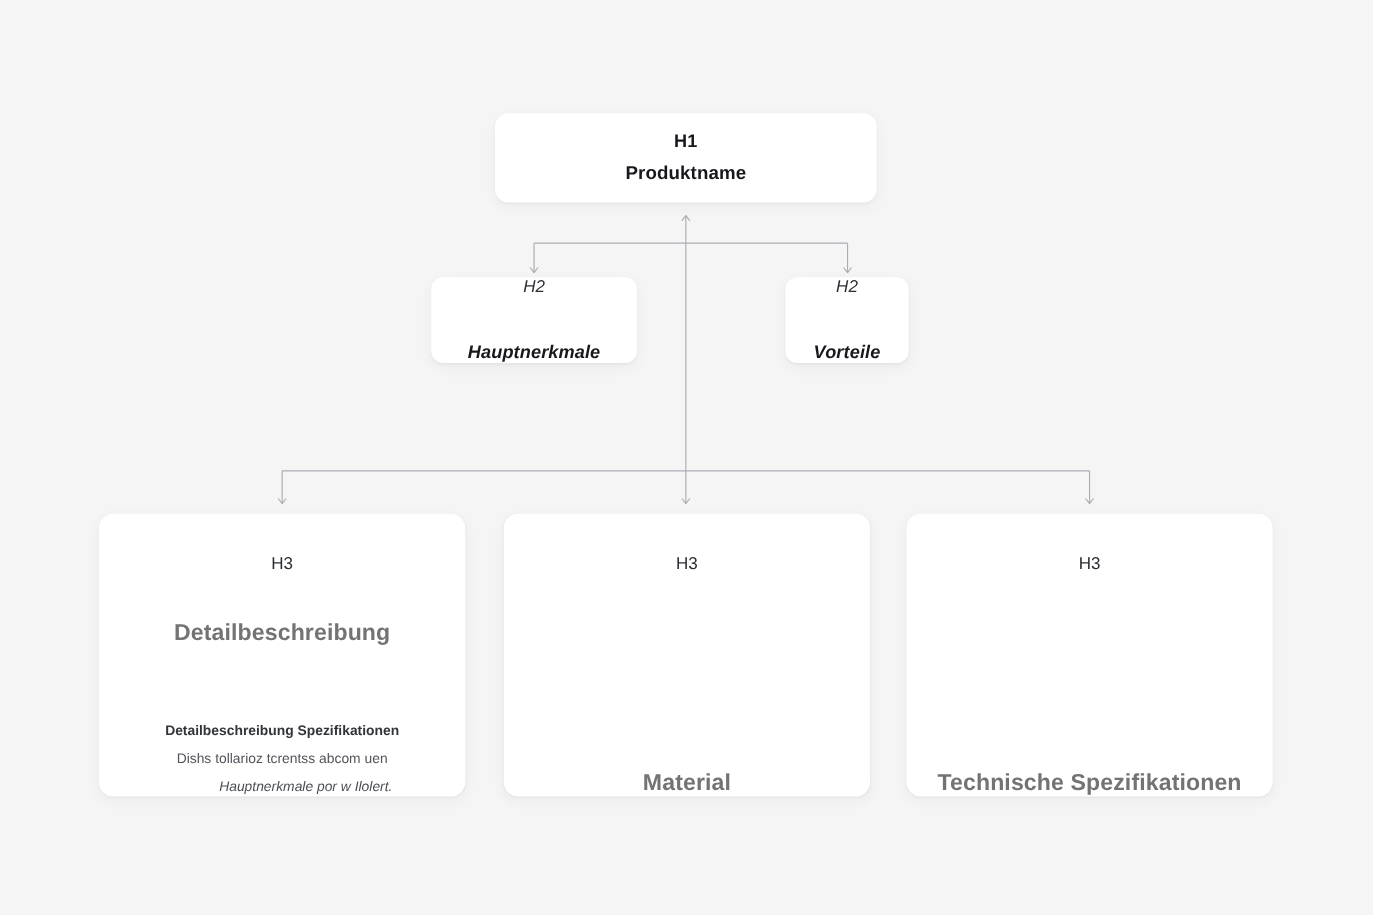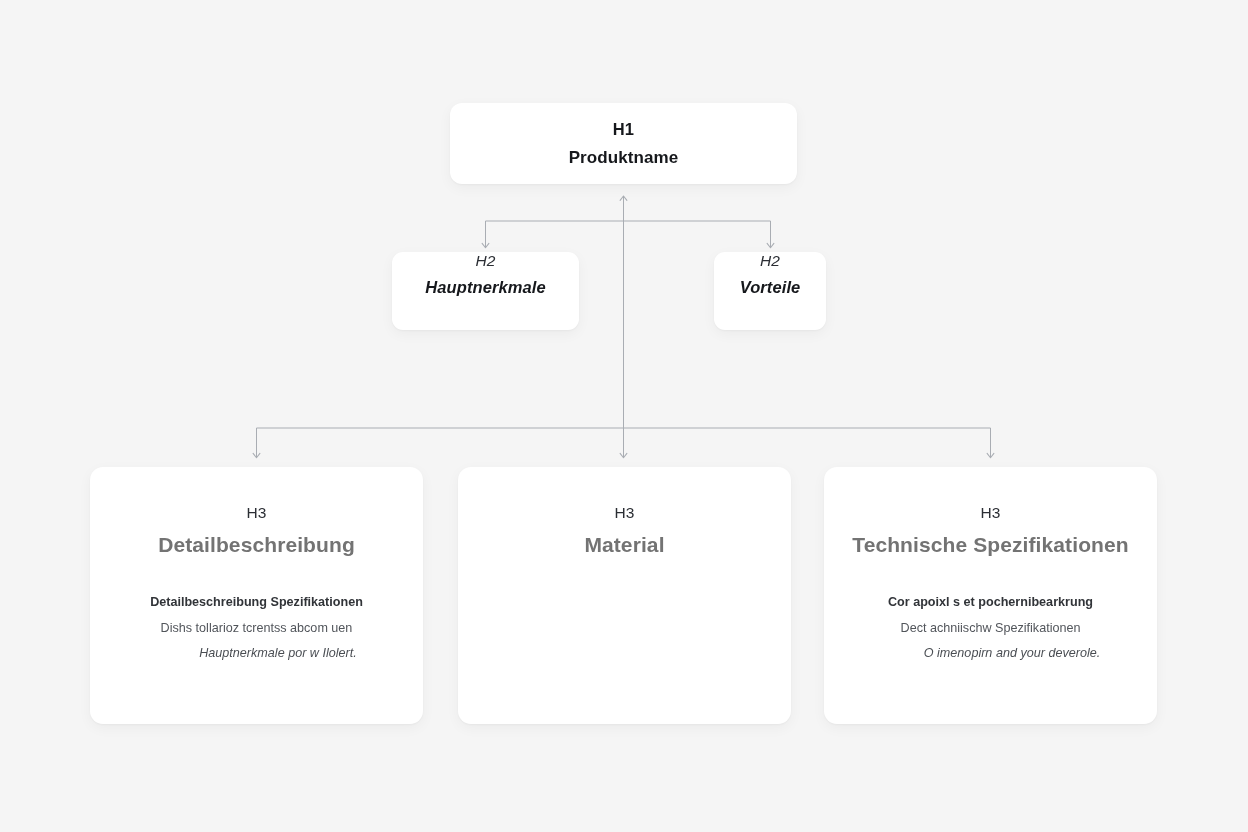--- a/index.html
+++ b/index.html
@@ -36,20 +36,21 @@
   .card {
     position: absolute;
     background: #ffffff;
     border-radius: 12px;
     z-index: 2;
     display: flex;
     flex-direction: column;
     align-items: center;
     box-shadow: 0 1px 2px rgba(16,18,22,0.035),
                 0 4px 14px rgba(16,18,22,0.045);
+    justify-content: space-between;
   }
 
   
   .card-h1 {
     left: 450px;
     top: 103px;
     width: 347px;
     height: 81px;
     justify-content: center;
     gap: 9px;
@@ -197,20 +198,15 @@
   </div>
 
   <div class="card card-h3" id="h3-two">
     <div class="tag">H3</div>
     <div class="title">Material</div>
   </div>
 
   <div class="card card-h3" id="h3-three">
     <div class="tag">H3</div>
     <div class="title">Technische Spezifikationen</div>
-    <div class="card-body">
-      <div class="line line-1">Cor apoixl s et pochernibearkrung</div>
-      <div class="line line-2">Dect achniischw Spezifikationen</div>
-      <div class="line line-3">O imenopirn and your deverole.</div>
-    </div>
   </div>
 
 </div>
 
 </body></html>

